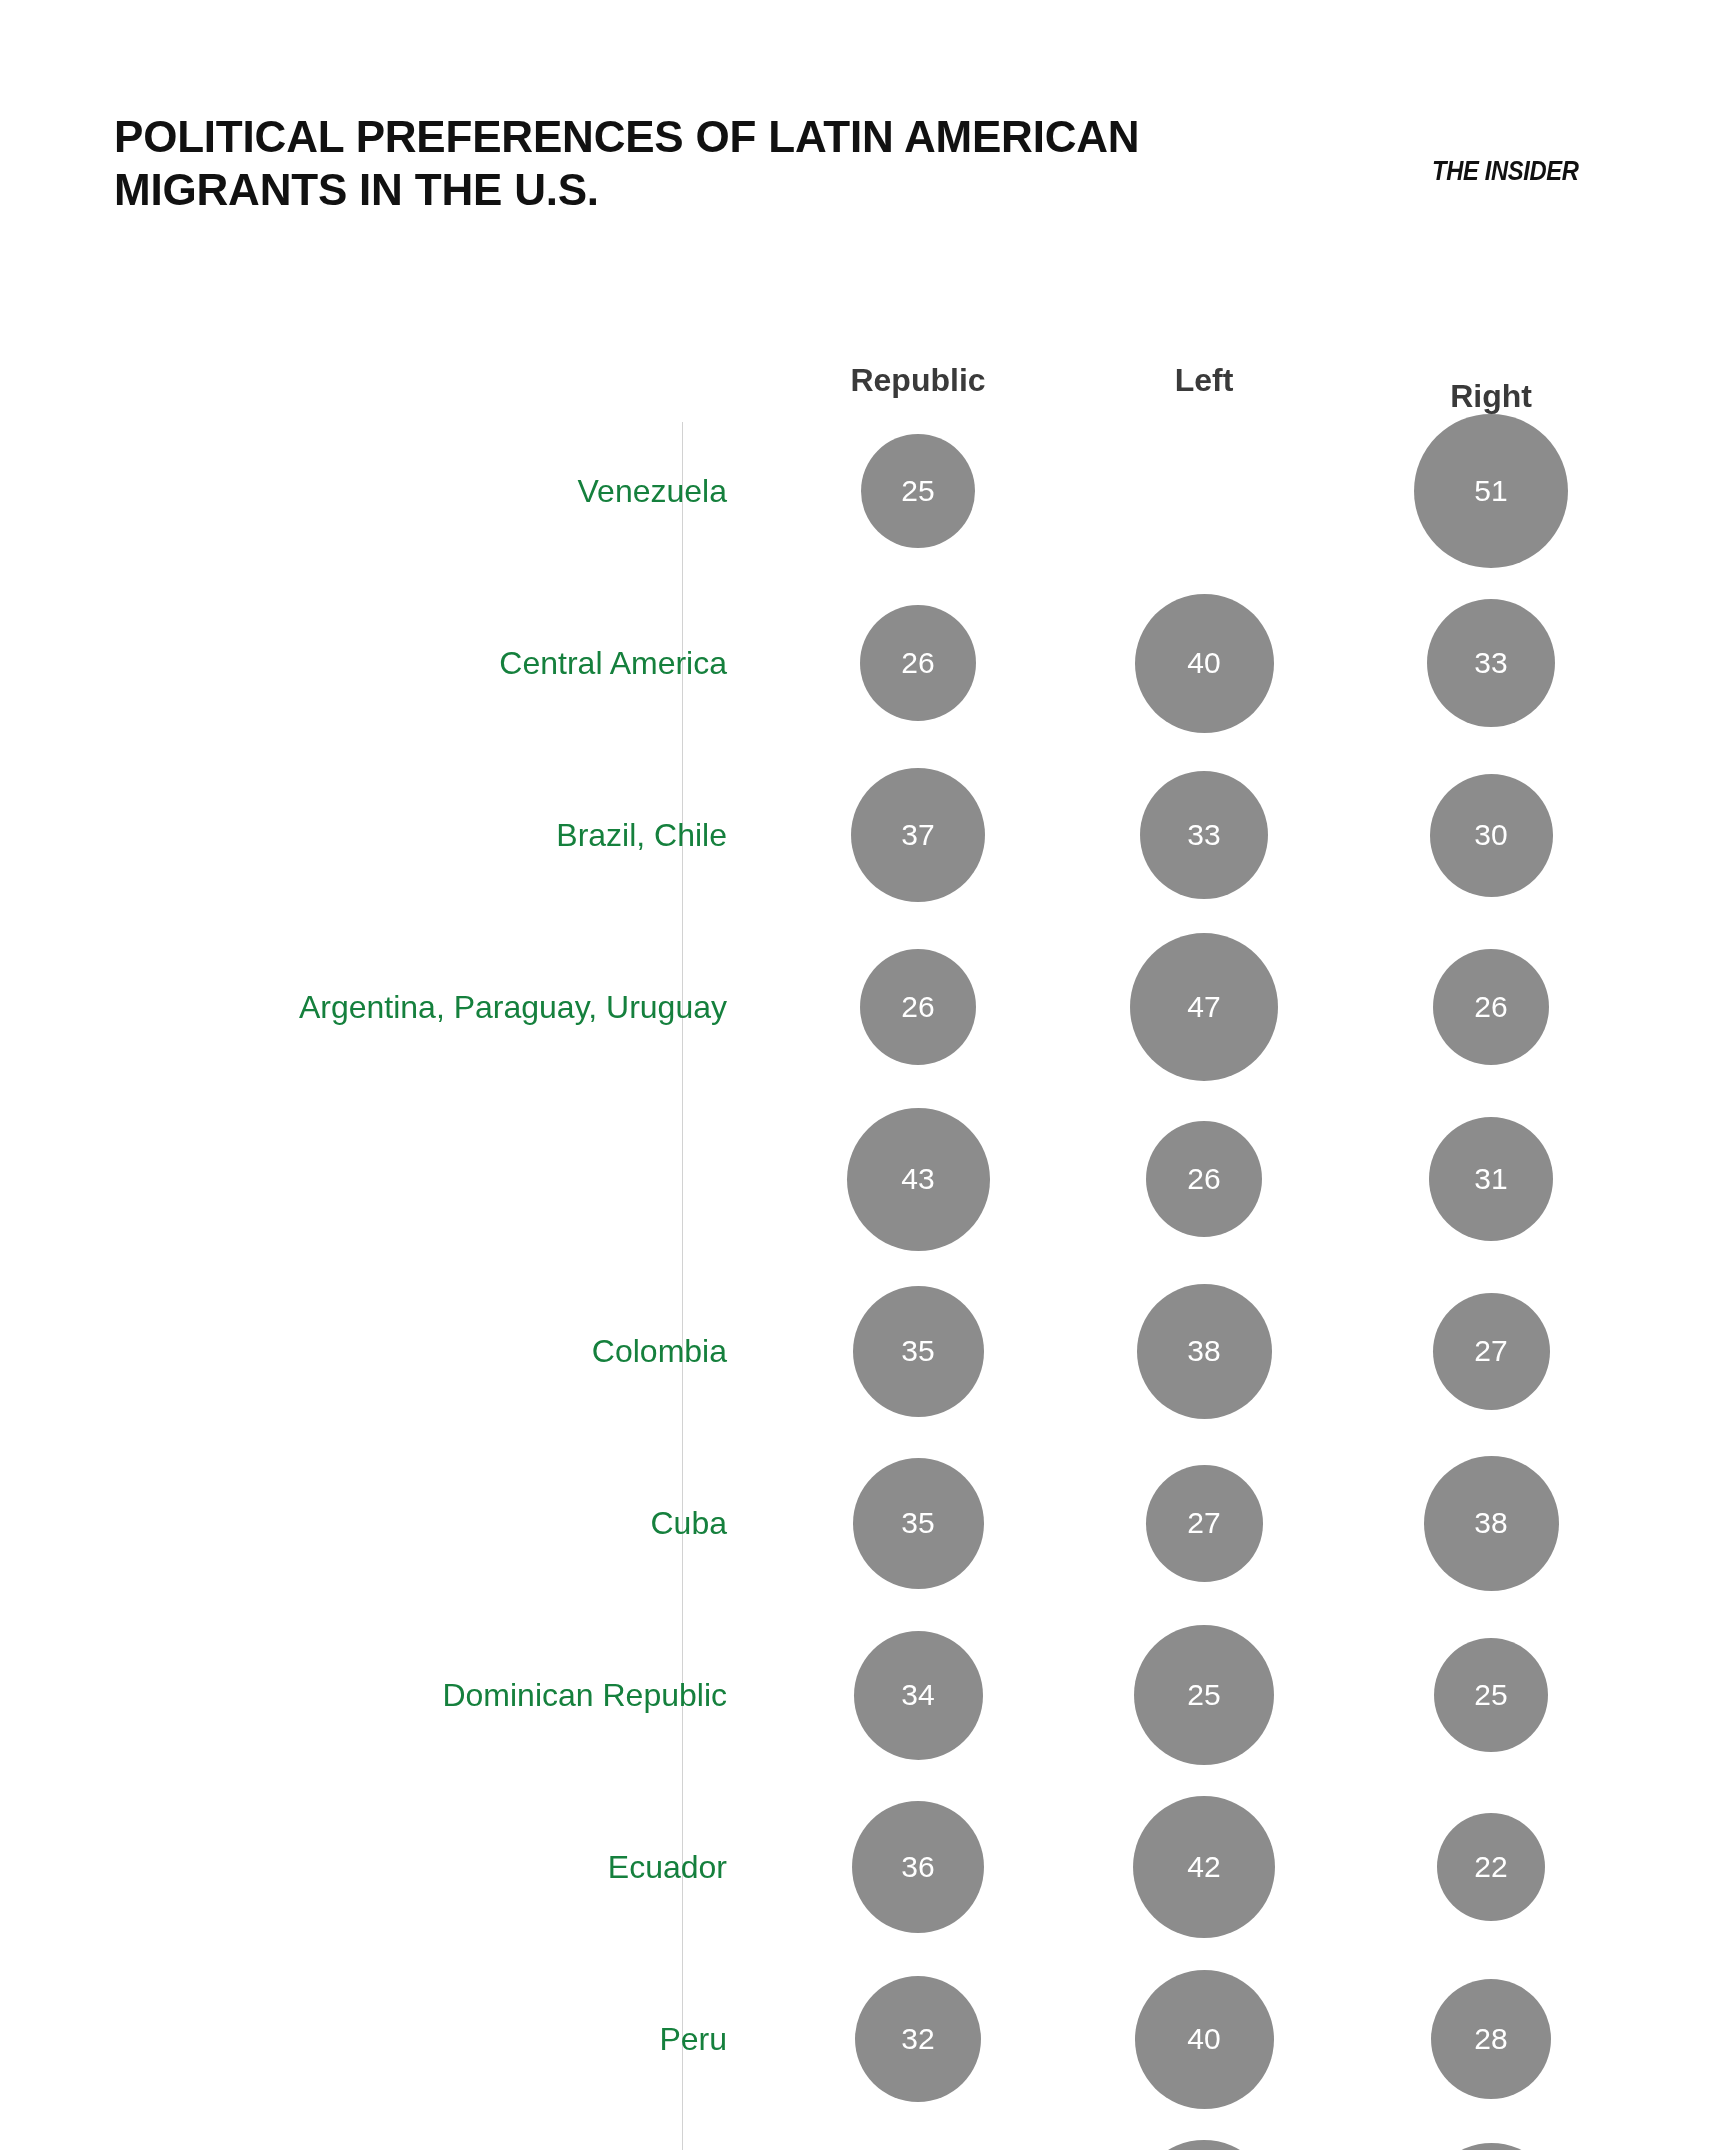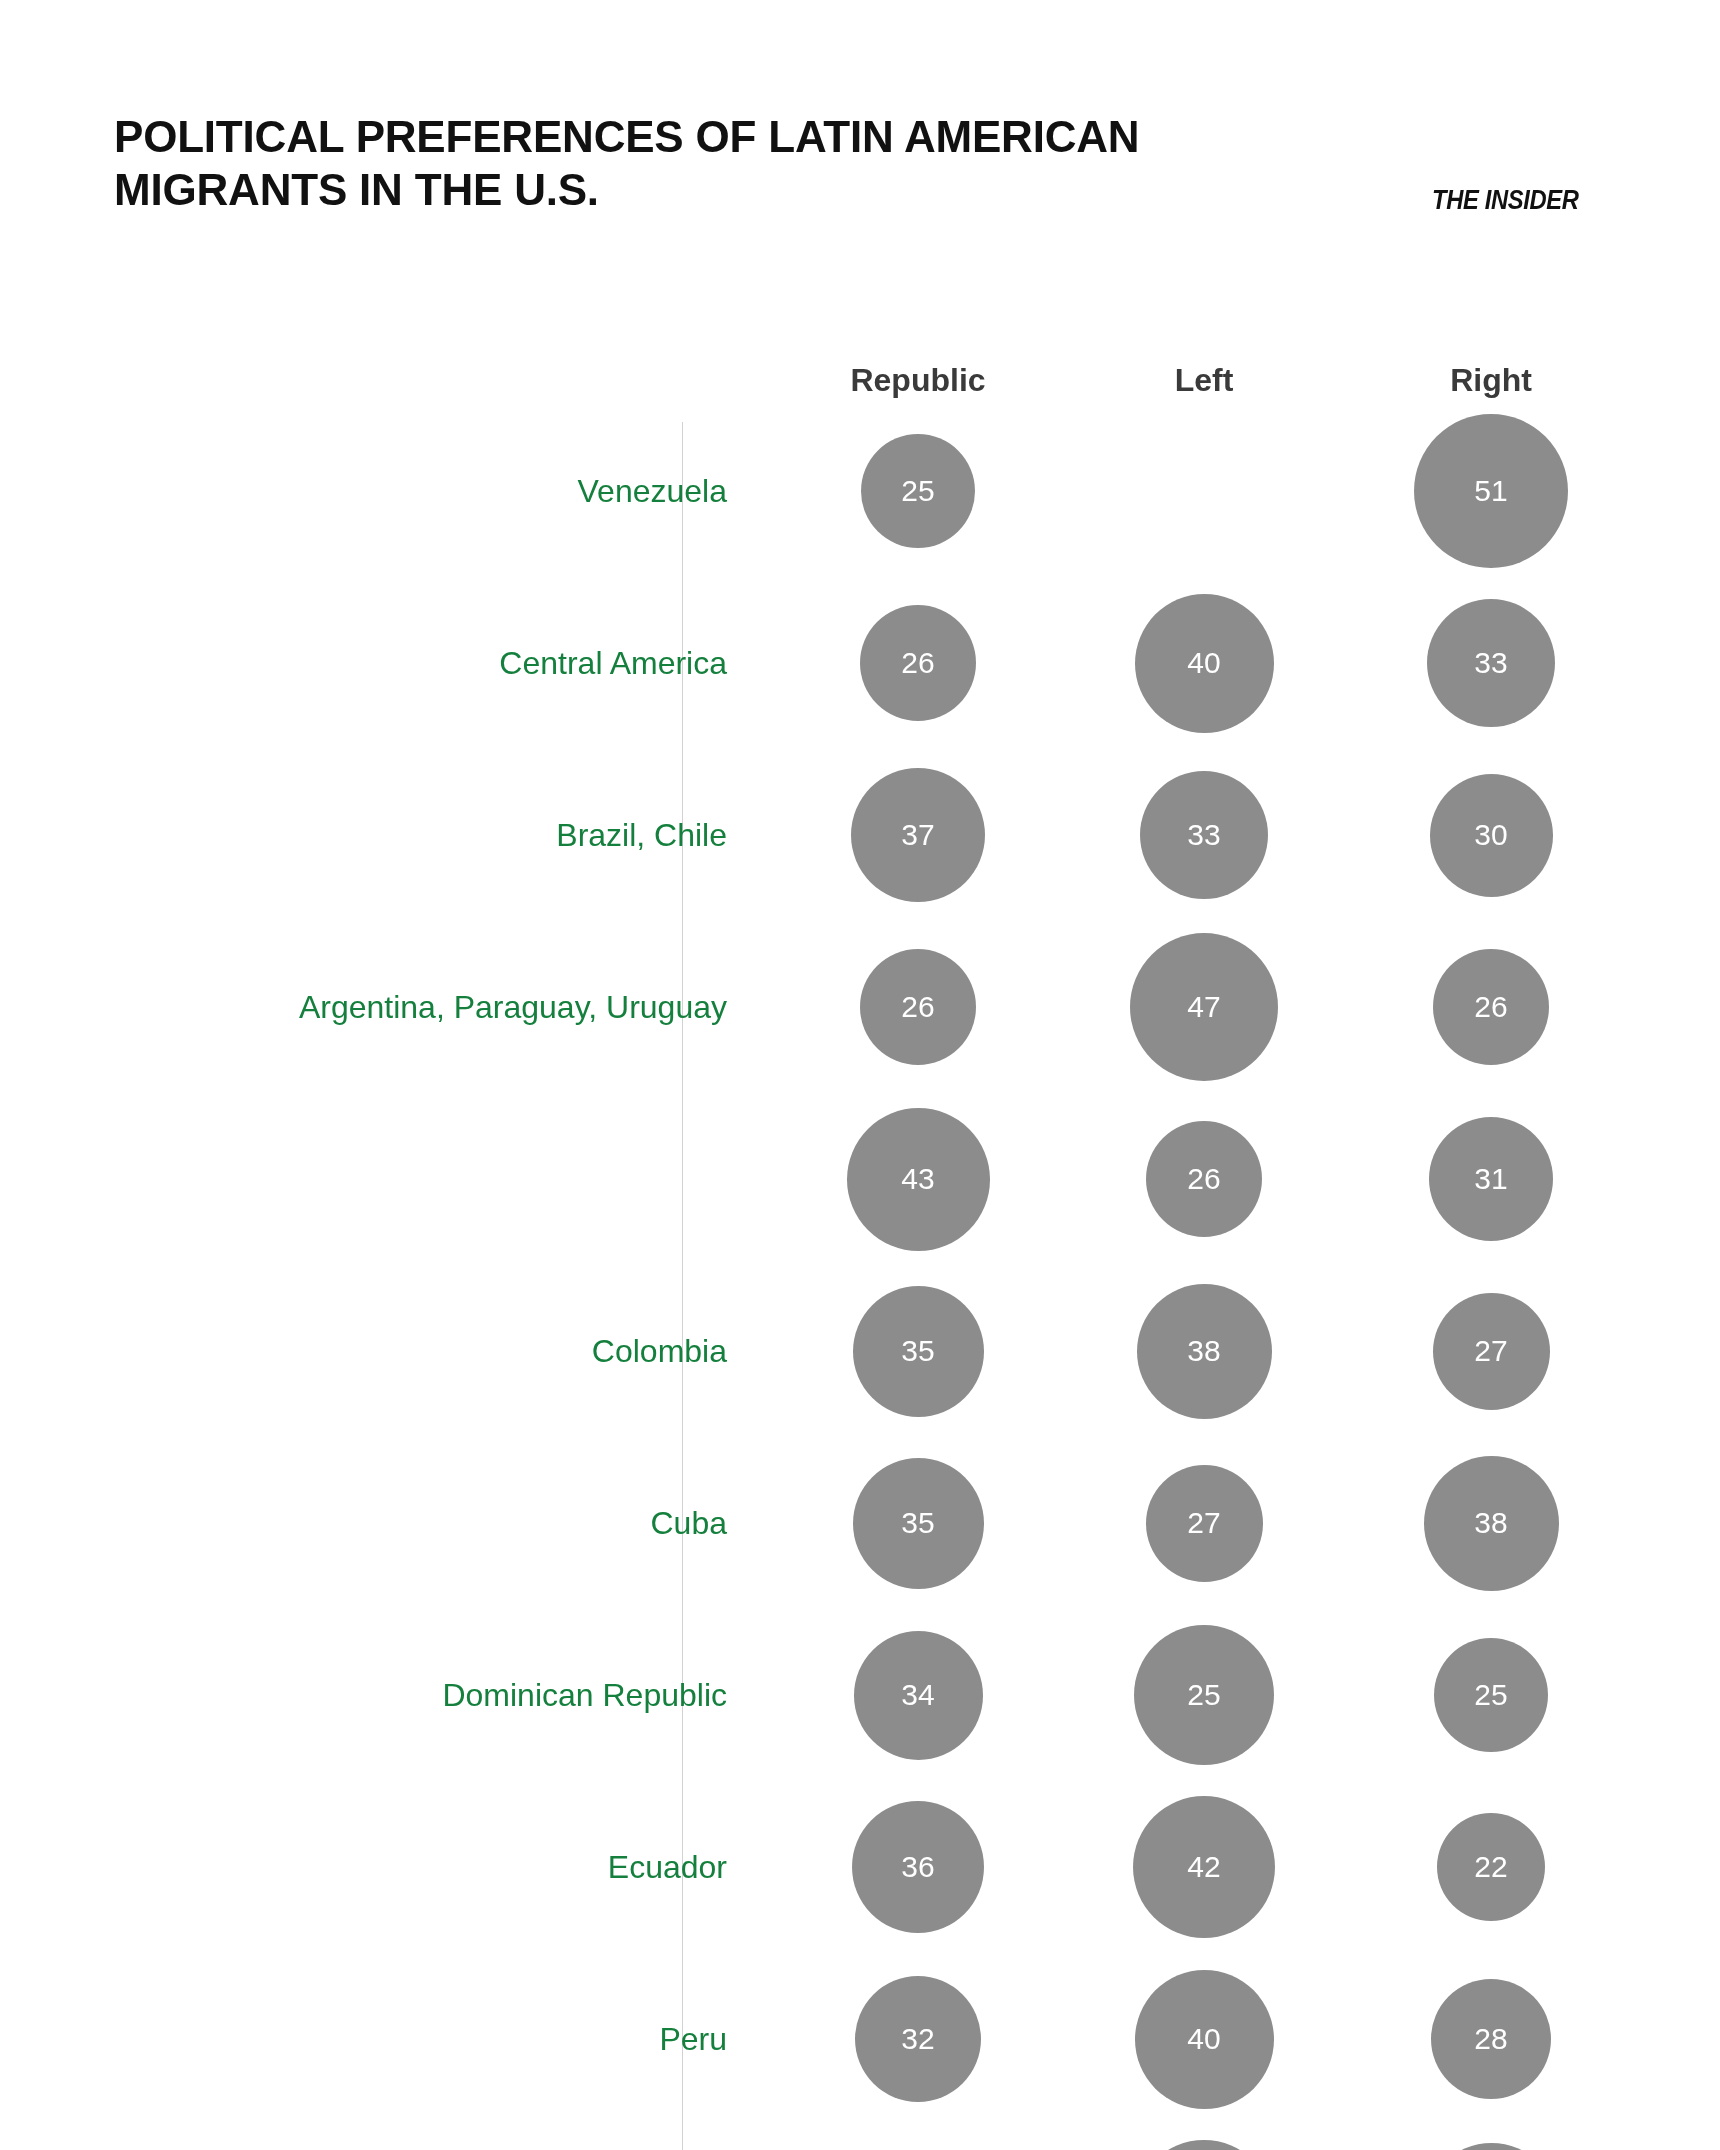--- a/index.html
+++ b/index.html
@@ -22,21 +22,21 @@
     background: #ffffff;
   }
 
   
   .header {
     position: absolute;
     top: 110px;
     left: 114px;
     right: 142px;
     display: flex;
-    align-items: flex-end;
+    align-items: center;
     justify-content: space-between;
   }
   .title {
     font-size: 44px;
     line-height: 1.21;
     font-weight: bold;
     letter-spacing: -0.2px;
     color: #111111;
     max-width: 1118px;
     text-transform: uppercase;
@@ -134,21 +134,21 @@
     <div class="title">POLITICAL PREFERENCES OF LATIN AMERICAN MIGRANTS IN THE U.S.</div>
     <div class="brand">THE INSIDER</div>
   </div>
 
   <div class="vline"></div>
 
   <div class="chart">
     <div class="col-headers">
       <div class="col-header" style="left:705px;">Republic</div>
       <div class="col-header" style="left:991px;">Left</div>
-      <div class="col-header" style="left:1278px;">Right</div>
+      <div class="col-header" style="left:1278px;margin-top:16px;">Right</div>
     </div>
 
     <div class="rows" id="rows">
         <div class="row">
           <div class="row-label">Venezuela</div>
           <div class="bubble-cell" style="left: 705px;">
             <div class="bubble" style="width: 114px; height: 114px;">25</div>
           </div>
           <div class="bubble-cell" style="left: 1278px;">
             <div class="bubble" style="width: 154px; height: 154px;">51</div>

